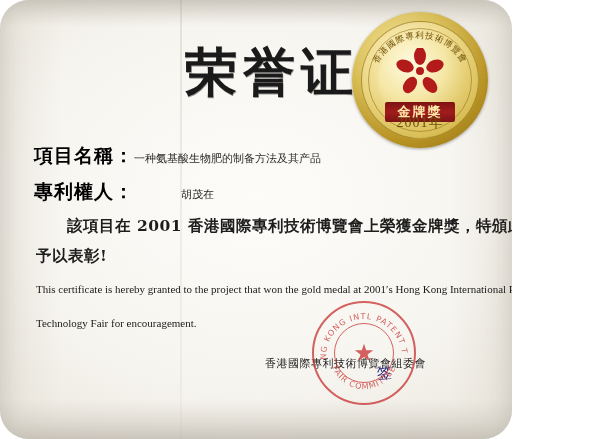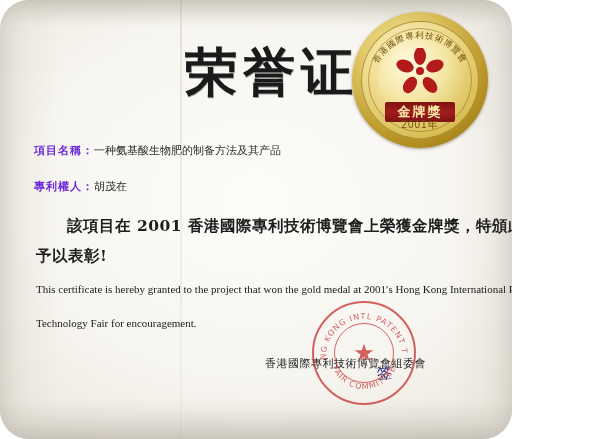--- a/index.html
+++ b/index.html
@@ -117,56 +117,56 @@
     text-align: center;
     line-height: 20px;
     font-family: "DejaVu Sans", "Liberation Sans", sans-serif;
     margin-top: 8px;
   }
   .seal .seal-year {
     position: absolute;
     left: 50%;
     transform: translateX(-50%);
     bottom: 16px;
-    font-size: 10px;
+    font-size: 14px;
     color: #6d4f07;
     letter-spacing: 1px;
-    font-family: Liberation Sans, sans-serif;
+    font-family: Liberation Serif, serif;
   }
   .seal .arc-text {
     position: absolute;
     inset: 0;
     font-size: 8.5px;
     fill: #6d4f07;
     font-family: "DejaVu Sans", "Liberation Sans", sans-serif;
     letter-spacing: 1px;
   }
 
   
   .field {
     position: absolute;
     display: flex;
     align-items: baseline;
     white-space: nowrap;
   }
   .field-label {
-    font-size: 11px;
-    color: #6d28d9;
+    font-size: 19px;
+    color: #000000;
     letter-spacing: 1px;
     font-family: "DejaVu Serif", "Liberation Serif", serif;
     font-weight: bold;
   }
   .field-value {
     font-size: 11px;
     color: #2a2a2a;
     margin-left: 0;
     font-family: "DejaVu Sans", "Liberation Sans", sans-serif;
   }
   #field-project { left: 34px; top: 143px; }
-  #field-patentee { left: 34px; top: 179px; }
+  #field-patentee { left: 34px; top: 179px; gap: 47px; }
 
   
   .body-cn {
     position: absolute;
     left: 36px;
     top: 211px;
     width: 528px;
     font-size: 15.5px;
     line-height: 30px;
     color: #1d1d1d;

